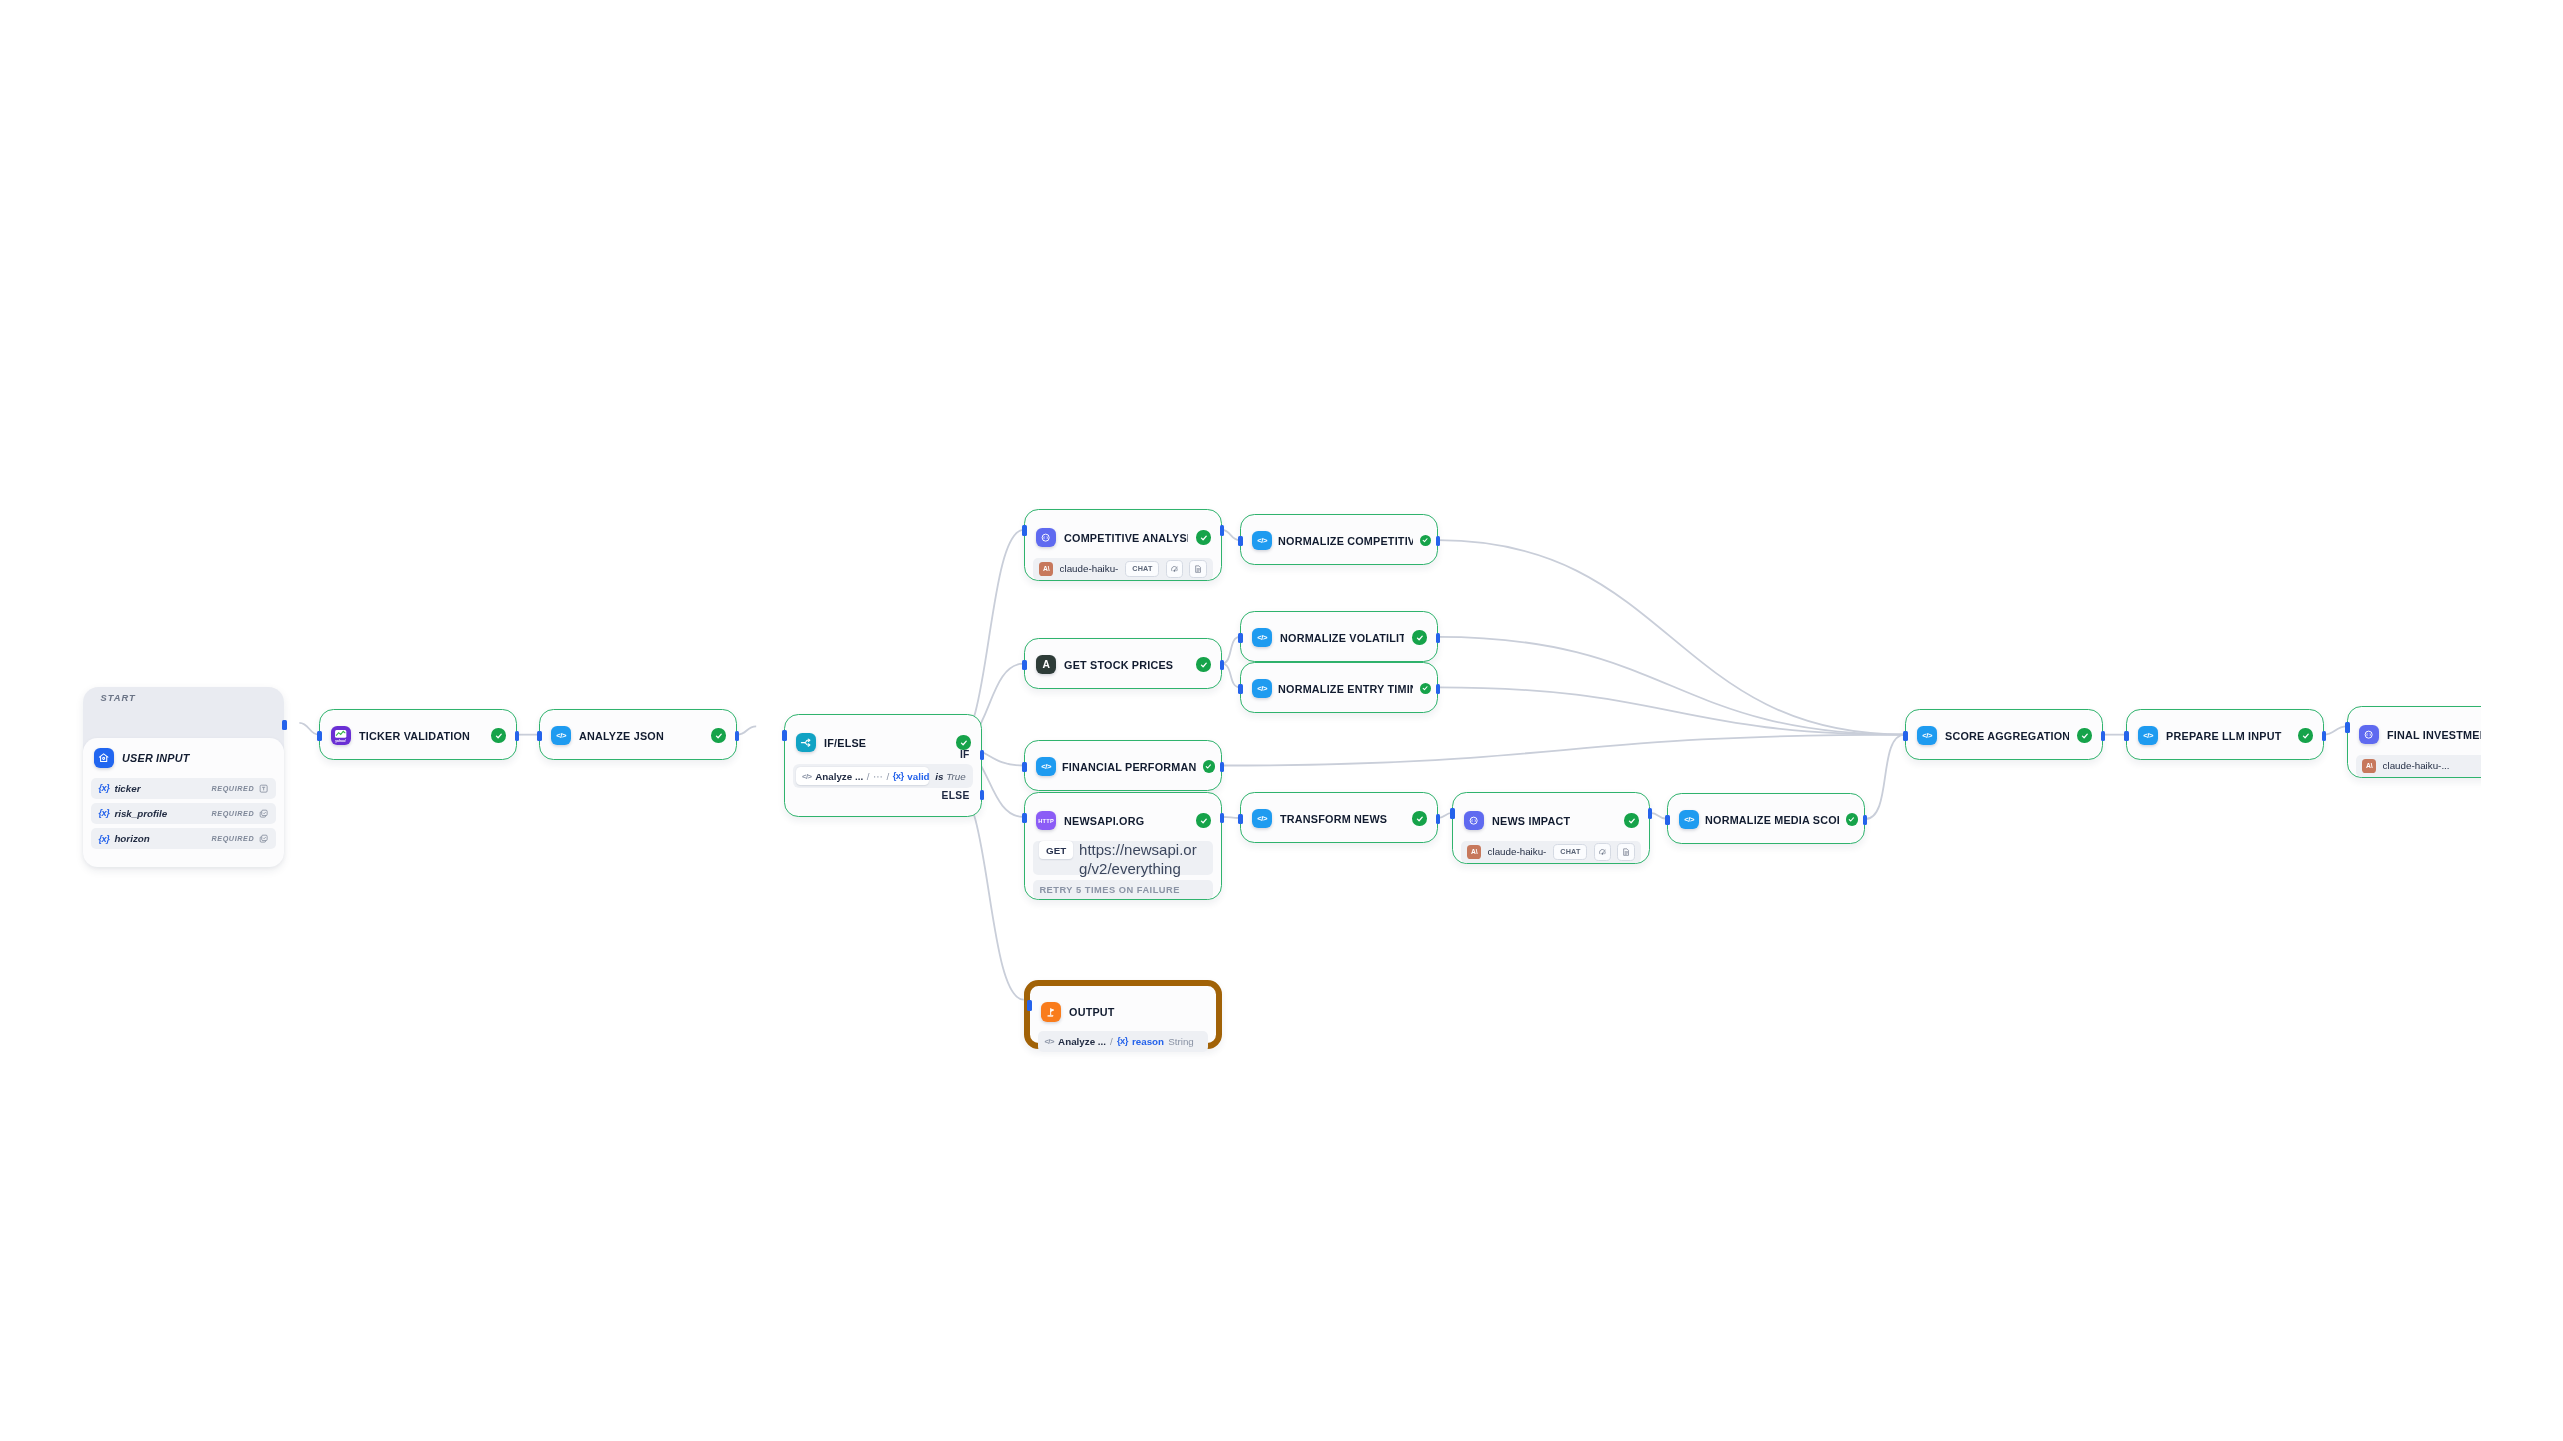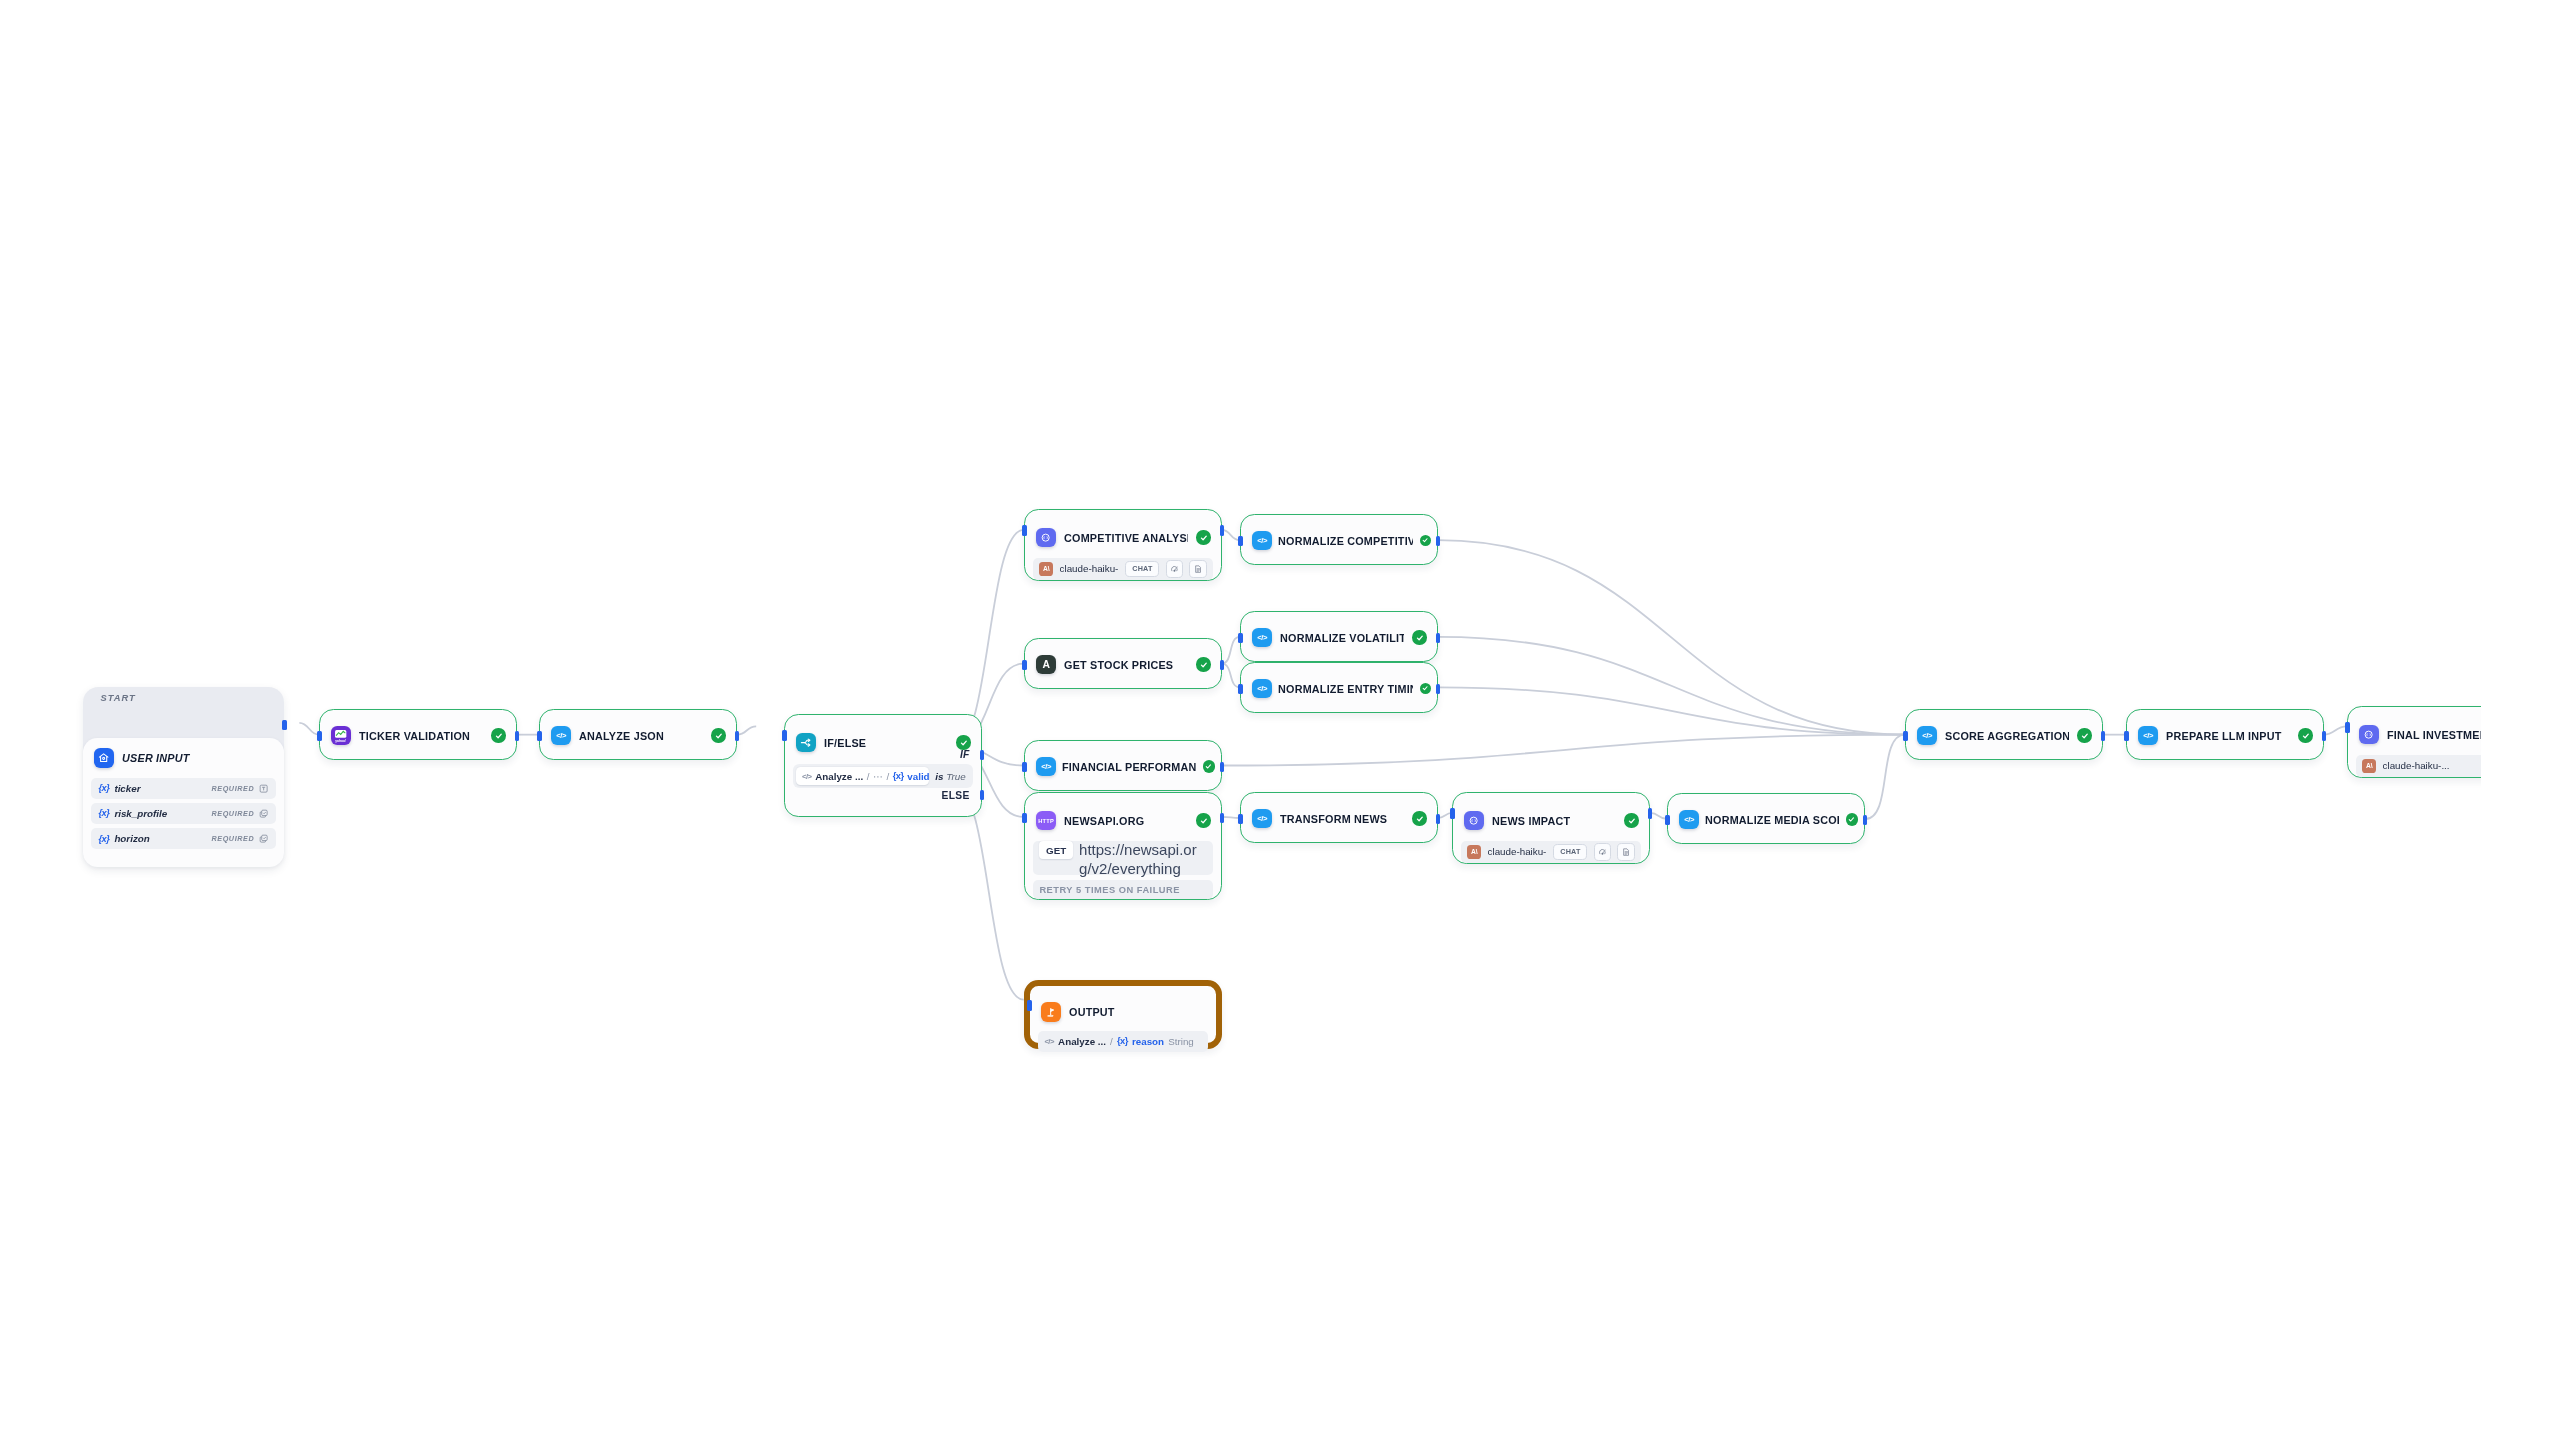--- a/index.html
+++ b/index.html
@@ -244,21 +244,21 @@
             <path d="M17.5 14.5 L21 17 L17.5 19.5"></path>
           </svg>
     </div>
     <div class="ntitle">IF/ELSE</div>
     <div class="check">
           <svg width="7.7" height="7.7" viewBox="0 0 16 16" fill="none" stroke="#fff" stroke-width="2.6" stroke-linecap="round" stroke-linejoin="round">
             <path d="M3 8.5 L6.5 12 L13 4.5"></path>
           </svg>
         </div>
   </div>
-  <div class="branchlabel" style="top:34px;font-style:italic;">IF</div>
+  <div class="branchlabel" style="top:34px;">IF</div>
   <div class="condrow" style="top:49px;">
     <div class="condchip">
       <span class="dim" style="font-size:7.7px;font-weight:700;letter-spacing:-0.5px;">&lt;/&gt;</span>
       <span style="color:#232d44;font-weight:600;">Analyze ...</span>
       <span class="dim">/</span>
       <span class="dim">⋯</span>
       <span class="dim">/</span>
       <span class="xglyph">{x}</span>
       <span class="blue">valid</span>
     </div>

